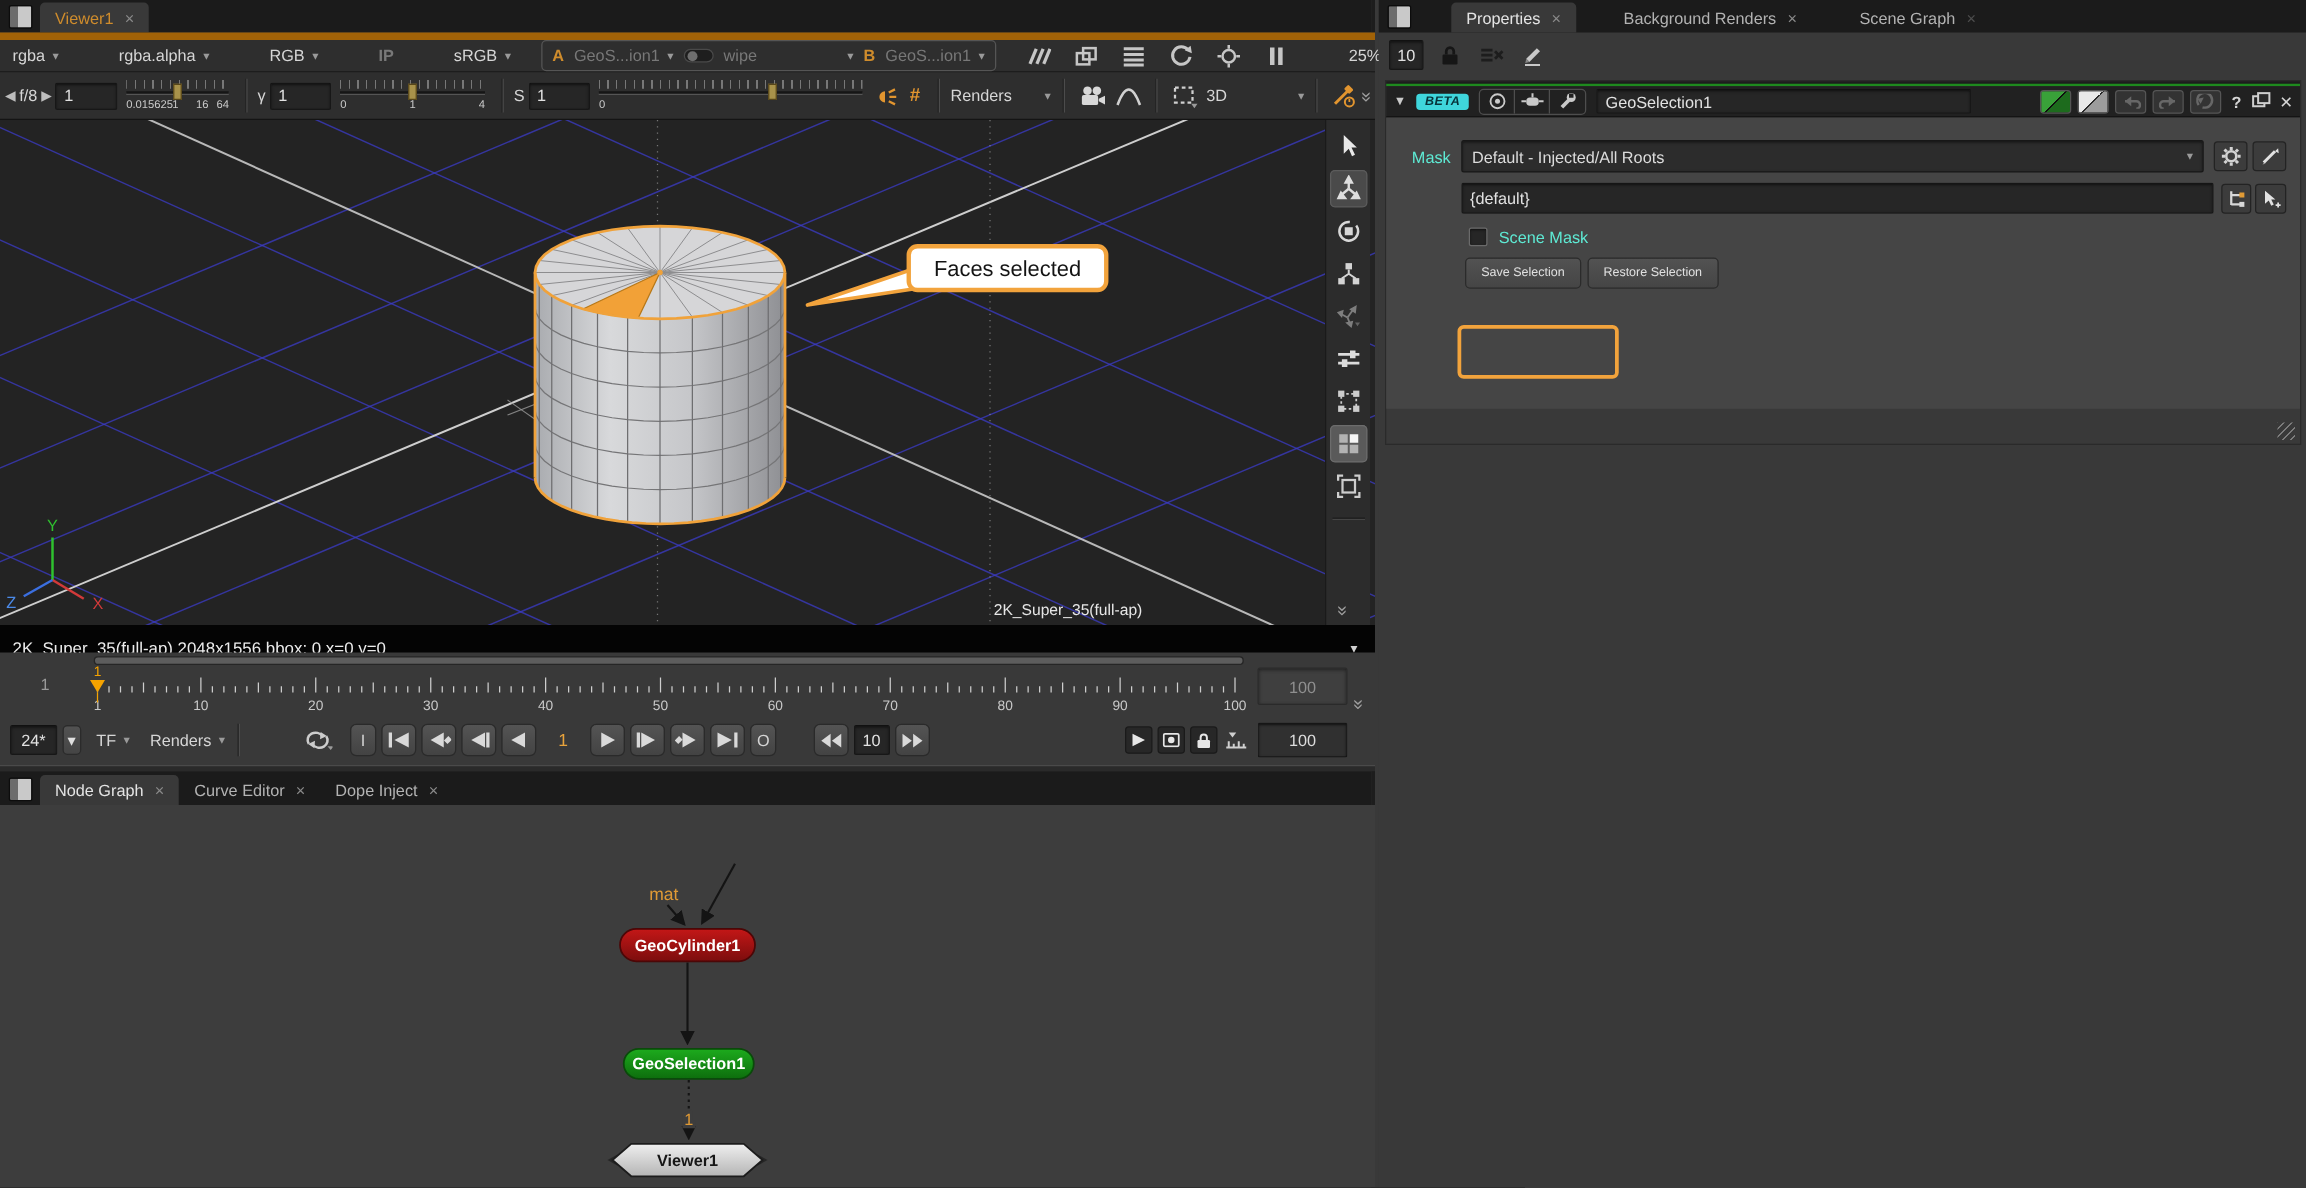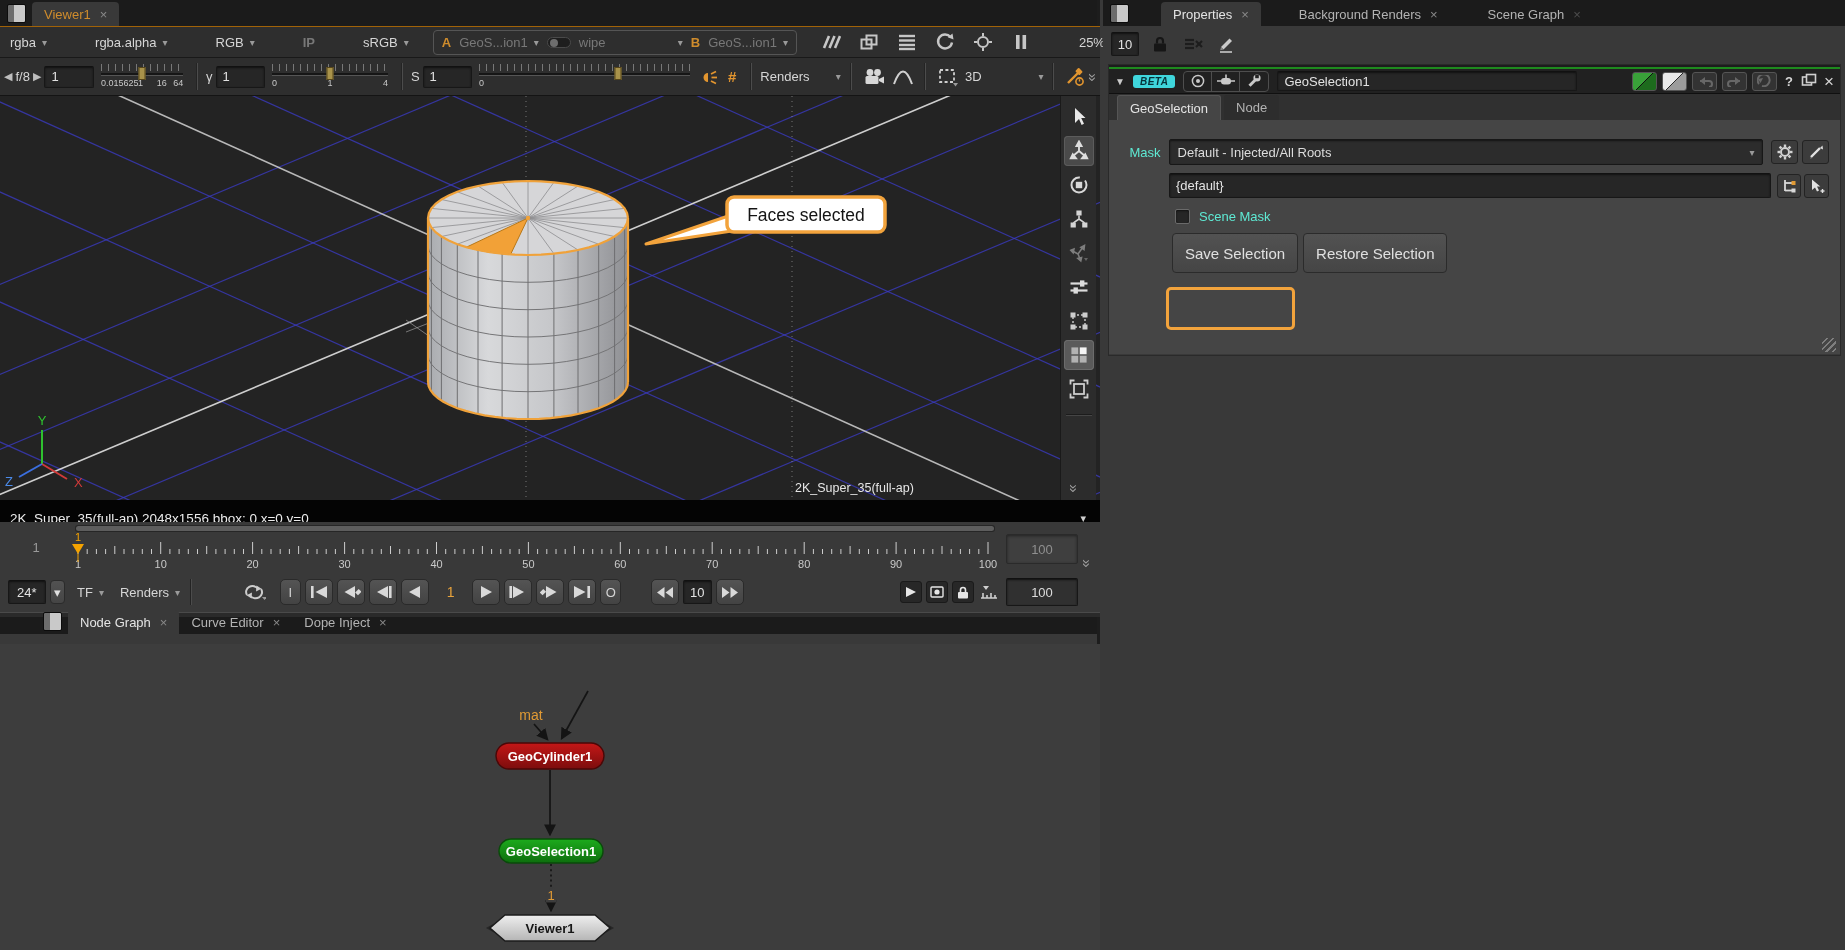--- a/index.html
+++ b/index.html
@@ -18,21 +18,21 @@
   .dd .ar { color:#9a9a9a; font-size:10px; }
   .ibtn { display:flex; align-items:center; justify-content:center; width:30px; height:24px; }
   .inp { background:#262626; border:1px solid #171717; border-top-color:#111; box-shadow:inset 0 1px 2px #111; color:#e2e2e2; border-radius:2px; display:flex; align-items:center; padding:0 6px; }
   .btn { background:linear-gradient(#525252,#454545); border:1px solid #2b2b2b; border-radius:4px; color:#e0e0e0; display:flex; align-items:center; justify-content:center; }
   .chev { display:inline-block; transform:rotate(90deg); color:#9f9f9f; font-size:15px; letter-spacing:-2px; }
 
   
   #left { position:absolute; left:0; top:0; width:1100px; height:950px; background:#393939; border-right:3px solid #1d1d1d; }
   #v-tabbar { top:0; height:26px; }
   #v-tab-label { color:#cf8c2c; }
-  #v-row1 { position:absolute; top:26px; left:0; width:1100px; height:32px; background:#2e2e2e; border-top:1px solid #a16207; border-bottom:1px solid #191919; display:flex; align-items:center; padding:0 6px; gap:18px; }
+  #v-row1 { position:absolute; top:26px; left:0; width:1100px; height:32px; background:#2e2e2e; border-top:6px solid #a16207; border-bottom:1px solid #191919; display:flex; align-items:center; padding:0 6px; gap:18px; }
   #v-row2 { position:absolute; top:58px; left:0; width:1100px; height:38px; background:#2e2e2e; border-bottom:1px solid #141414; display:flex; align-items:center; padding:0 4px; gap:3px; }
   .abgroup { display:flex; align-items:center; gap:8px; border:1px solid #555; border-radius:4px; height:25px; padding:0 8px; margin:0 6px; }
   .orangeL { color:#cf8c2c; font-weight:bold; }
   .toggle { width:24px; height:11px; background:#1e1e1e; border-radius:6px; border:1px solid #4a4a4a; position:relative; }
   .toggle::after { content:""; position:absolute; left:2px; top:1px; width:8px; height:8px; border-radius:50%; background:#6e6e6e; }
   .dim { color:#787878; }
 
   .slider { position:relative; height:30px; }
   .slider .ticks { position:absolute; left:0; right:0; top:2px; height:7px;
      background:repeating-linear-gradient(90deg,#8a8a8a 0 1px, transparent 1px 7px); opacity:.8; }
@@ -60,21 +60,21 @@
   #tl-rangebox2 { position:absolute; left:1006px; top:56px; width:72px; height:28px; color:#dcdcdc; justify-content:center; font-size:13px; }
   #tl-chev { position:absolute; left:1084px; top:32px; }
 
   #playbar { position:absolute; left:0; top:52px; width:1000px; height:36px; display:flex; align-items:center; padding-left:8px; gap:4px; }
   .tbtn { width:33px; height:26px; border-radius:5px; background:linear-gradient(#545454,#434343); border:1px solid #2a2a2a; display:flex; align-items:center; justify-content:center; }
   .tbtn.sm { width:24px; }
   .mini { width:26px; height:22px; background:#272727; border:1px solid #1a1a1a; border-radius:3px; display:flex; align-items:center; justify-content:center; }
   #cur-frame { width:42px; text-align:center; color:#e8a33c; font-size:14px; }
 
   #splitter { position:absolute; left:0; top:612px; width:1100px; height:5px; background:#2a2a2a; border-top:1px solid #4a4a4a; }
-  #b-tabbar { top:617px; height:17px;padding-left:36px; }
+  #b-tabbar { top:617px; height:27px; }
   #nodegraph { position:absolute; left:0; top:644px; width:1100px; height:306px; background:#3d3d3d; }
 
   
   #right { position:absolute; left:1103px; top:0; width:742px; height:950px; background:#393939; }
   #p-tabbar { top:0; height:26px;gap:26px; }
   #p-toolbar { position:absolute; top:28px; left:0; width:742px; height:32px; display:flex; align-items:center; padding-left:8px; gap:9px; }
   #maxpanels { width:28px; height:24px; justify-content:center; }
 
   #npanel { position:absolute; left:5px; top:64px; width:733px; height:292px; border:1px solid #2a2a2a; background:#393939; }
   #npanel .greenline { height:4px; background:#1d1d1d; border-bottom:2px solid #1e8a1e; }
@@ -92,21 +92,21 @@
   #ptabs { display:flex; align-items:flex-end; height:27px; background:#303030; border-bottom:1px solid #454545; padding-left:8px; }
   #ptabs .tab { height:25px; }
   #ptabs .tab.active { background:#454545; border:1px solid #555; border-bottom:none; }
   #pcontent { position:relative; height:233px; background:#454545; }
   .frow { position:absolute; display:flex; align-items:center; }
   .fieldlabel { color:#5eead4; }
   .combo { background:#2c2c2c; border:1px solid #171717; box-shadow:inset 0 1px 2px #141414; border-radius:2px; color:#dcdcdc; display:flex; align-items:center; padding:0 8px; }
   .combo .ar { margin-left:auto; color:#9a9a9a; font-size:10px; }
   .iconbtn { width:27px; height:24px; background:#3c3c3c; border:1px solid #232323; border-radius:3px; display:flex; align-items:center; justify-content:center; }
   .checkbox { width:15px; height:15px; background:#262626; border:1px solid #6a6a6a; border-radius:2px; box-shadow:inset 0 1px 2px #111; }
-  .pushbtn { height:40px; padding:0 12px; font-size:15px; }
+  .pushbtn { height:25px; padding:0 12px; font-size:10px; }
   #save-annot { position:absolute; left:57px; top:166px; width:129px; height:43px; border:3px solid #f2a33c; border-radius:5px; pointer-events:none; }
   #grip { position:absolute; right:4px; bottom:3px; width:14px; height:14px;
      background:repeating-linear-gradient(135deg, transparent 0 3px, #8d8d8d 3px 4.5px); opacity:.8; }
   text { font-family:"Liberation Sans", sans-serif; }
 </style>
 </head>
 <body>
 
 <div id="app">
 
@@ -917,28 +917,20 @@
             </div>
           <span style="color:#d6d6d6;font-weight:bold;margin:0 3px">?</span>
           <span><svg width="16" height="14">
                 <rect x="1.5" y="4" width="9" height="8" fill="none" stroke="#cfcfcf" stroke-width="1.6"></rect>
                 <rect x="5.5" y="1.5" width="9" height="8" fill="#2a2a2a" stroke="#cfcfcf" stroke-width="1.6"></rect>
               </svg></span>
           <span style="color:#d6d6d6;font-size:17px;line-height:1;margin-left:2px">×</span>
         </div>
       </div>
 
-      <div id="ptabs">
-        <div class="tab active" style="border-radius:3px 3px 0 0">
-            <span>GeoSelection</span>
-          </div>
-        <div class="tab" style="background:#2d2d2d;margin-left:3px;border-radius:3px 3px 0 0">
-            <span>Node</span>
-          </div>
-      </div>
 
       <div id="pcontent">
         <div class="frow" style="left:0; top:18px; width:720px;">
           <span class="fieldlabel" style="width:52px;text-align:right;margin-right:8px">Mask</span>
           <div class="combo" style="width:600px;height:26px">
             <span>Default - Injected/All Roots</span>
             <span class="ar">▾</span>
           </div>
           <div class="iconbtn" style="margin-left:8px">
               <svg width="18" height="18">

